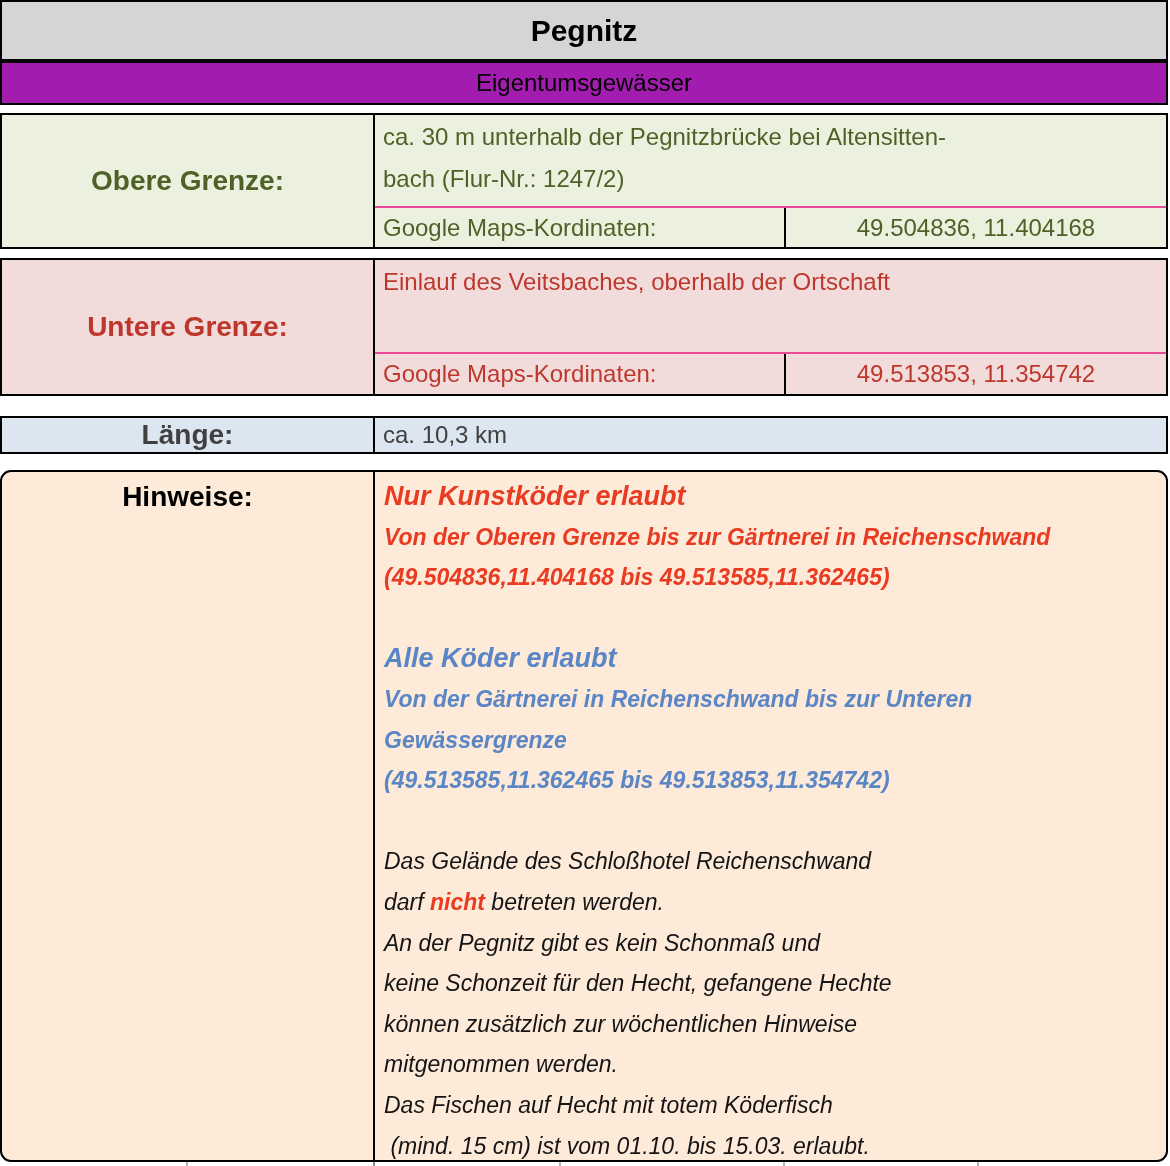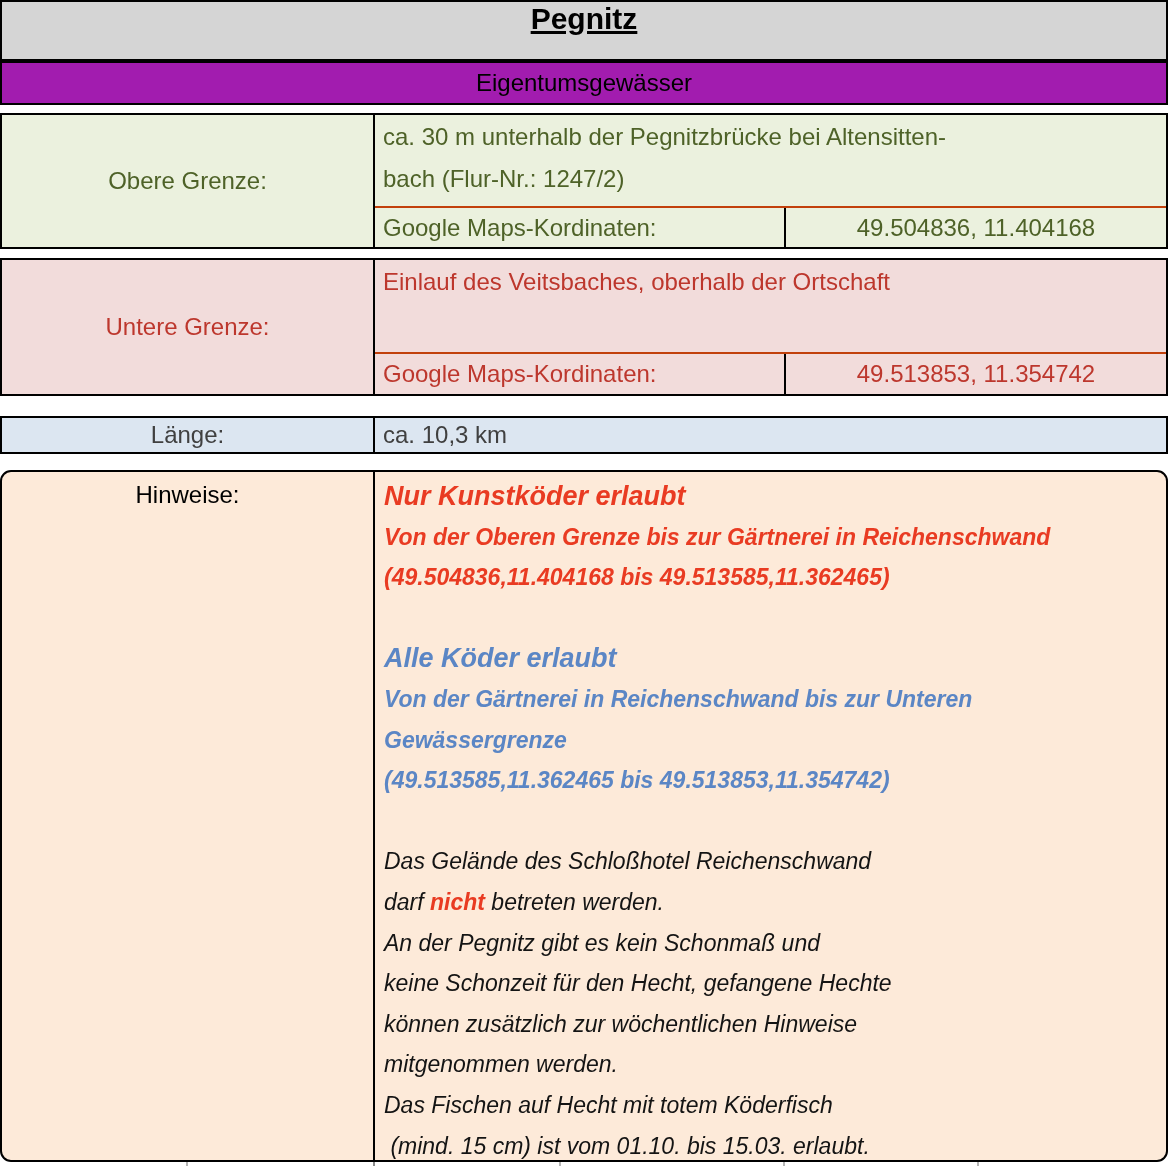--- a/index.html
+++ b/index.html
@@ -11,39 +11,39 @@
     color:#000;
     overflow:hidden;
   }
   .sec {
     position:absolute; left:0; width:1168px;
     box-sizing:border-box;
     border:2px solid #000000;
     display:flex;
   }
   
-  .sec.title    { top:0;   height:61px;  background:#d5d5d5; align-items:flex-start; justify-content:center;text-decoration:underline; }
+  .sec.title    { top:0;   height:61px;  background:#d5d5d5; align-items:center; justify-content:center; }
   .sec.title .t { font-size:30px; font-weight:bold; }
   .sec.subtitle { top:61px; height:44px; background:#a21caf; align-items:center; justify-content:center; }
   .sec.subtitle .t { font-size:24px; }
 
   
   .sec.upper { top:113px; height:136px; background:#ebf1de; color:#4e6228; }
   .sec.lower { top:258px; height:138px; background:#f2dcdb; color:#bd372d; }
 
   .label-col {
     width:373px; flex:0 0 373px;
     border-right:2px solid #000;
     display:flex; align-items:center; justify-content:center;
-    font-weight:normal; font-size:24px;
+    font-weight:bold; font-size:28px;
     box-sizing:border-box;
   }
   .content-col { flex:1; display:flex; flex-direction:column; min-width:0; }
   .desc {
-    flex:1; border-bottom:2px solid #c2410c;
+    flex:1; border-bottom:2px solid #ec4899;
     padding:1px 15px 0 8px;
     font-size:24px; line-height:42px;
     box-sizing:border-box;
   }
   .coords-row { display:flex; flex:0 0 auto; }
   .sec.upper .coords-row { height:39px; }
   .sec.lower .coords-row { height:40px; }
   .coords-label {
     width:411px; flex:0 0 411px;
     border-right:2px solid #000;

